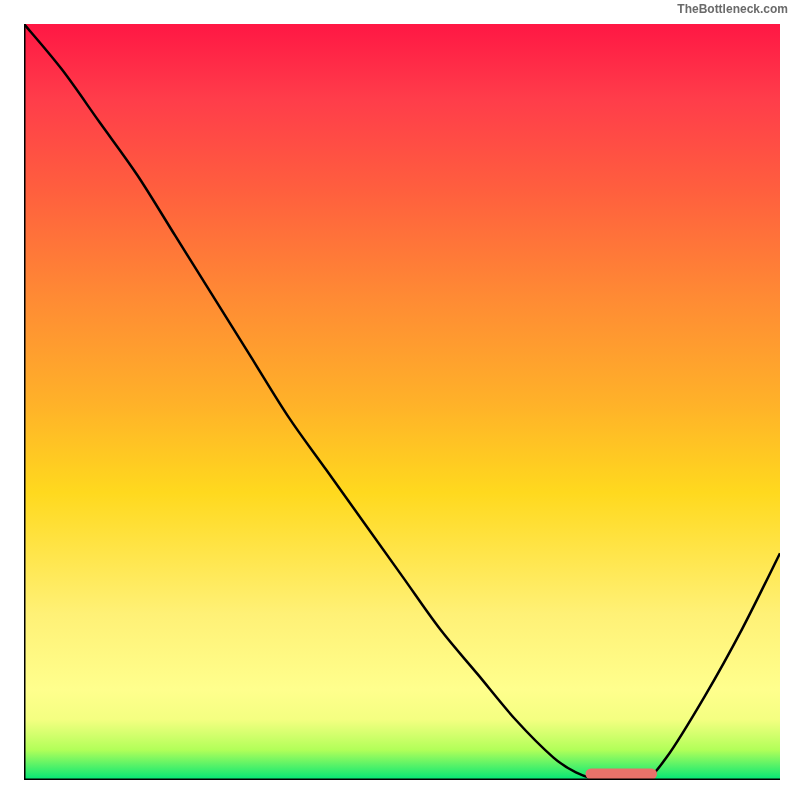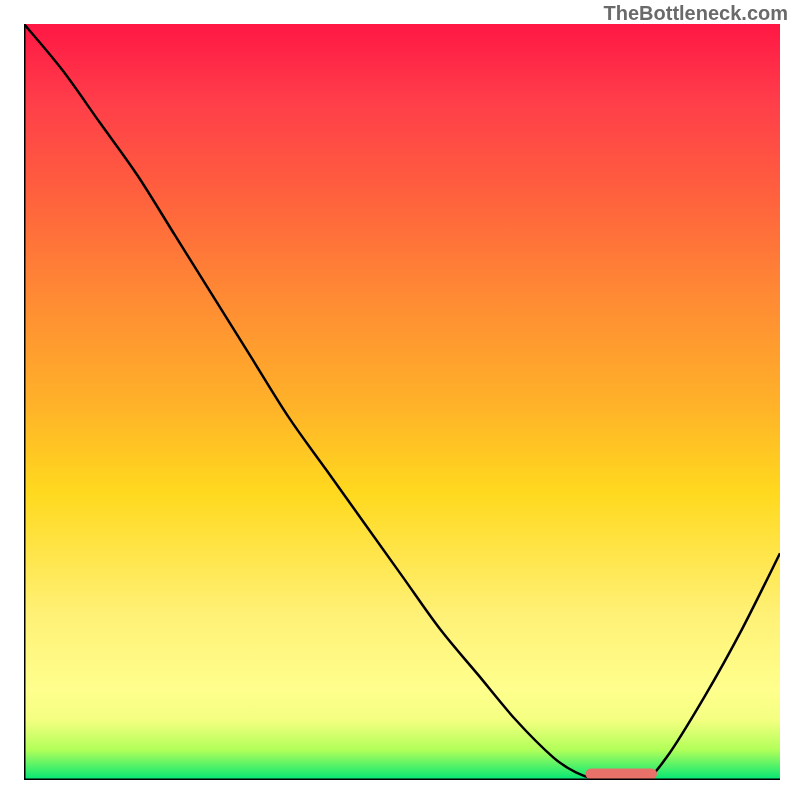--- a/index.html
+++ b/index.html
@@ -8,21 +8,21 @@
     height: 800px;
     background: #ffffff;
     font-family: Arial, sans-serif;
     position: relative;
     overflow: hidden;
   }
   .watermark {
     position: absolute;
     top: 2px;
     right: 12px;
-    font-size: 20px;
+    font-size: 12px;
     font-weight: bold;
     color: #6a6a6a;
     z-index: 10;
   }
   .plot-area {
     position: absolute;
     left: 24px;
     top: 24px;
     width: 756px;
     height: 756px;

